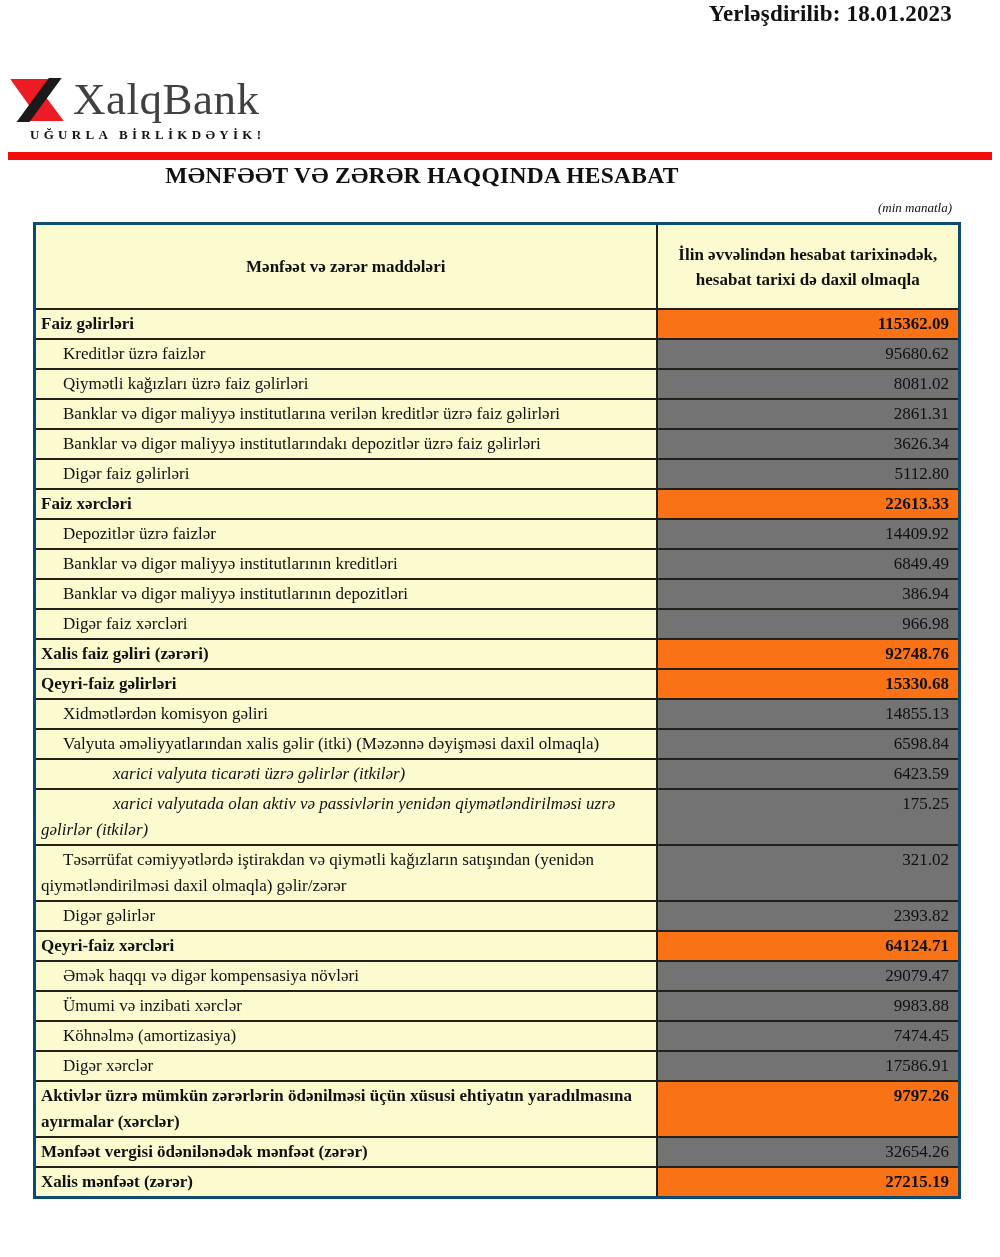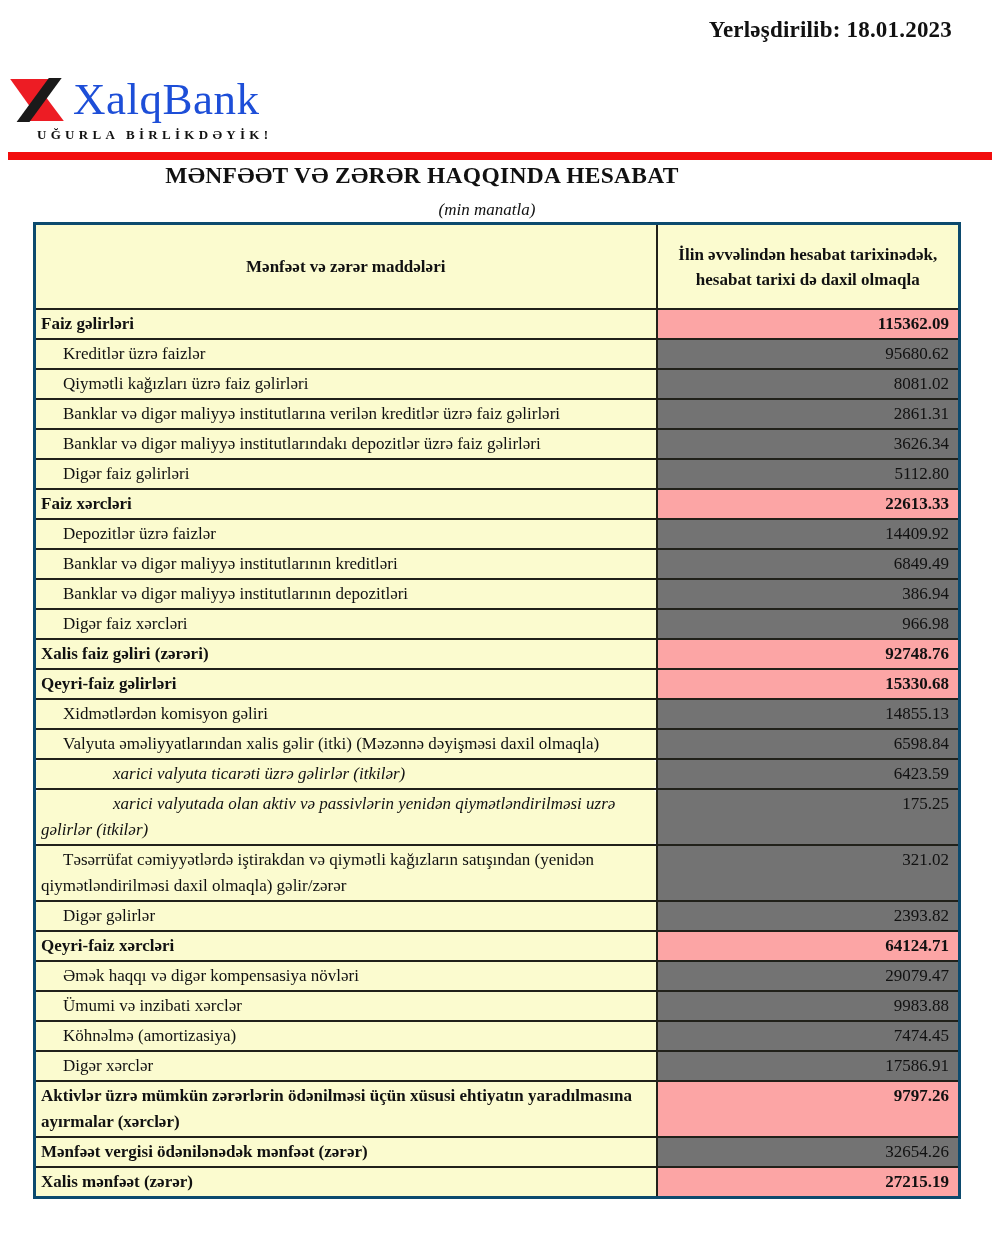--- a/index.html
+++ b/index.html
@@ -11,50 +11,49 @@
   }
   .page {
     position: relative;
     width: 1000px;
     height: 1257px;
     background: #ffffff;
     overflow: hidden;
   }
   .posted {
     position: absolute;
-    top: 17px;
+    top: 1px;
     right: 48px;
     font-size: 23px;
     font-weight: bold;
     letter-spacing: 0.2px;
   }
   .logo-row {
     position: absolute;
     left: 10px;
     top: 76px;
     display: flex;
     align-items: flex-start;
   }
   .logo-x { width: 54px; height: 44px; margin-top: 2px; }
   .brand {
     font-size: 45px;
     line-height: 46px;
-    color: #1d4ed8;
+    color: #404040;
     margin-left: 9px;
     letter-spacing: 0.5px;
   }
   .tagline {
     position: absolute;
     left: 30px;
     top: 127px;
     font-size: 13px;
     font-weight: bold;
     letter-spacing: 4.3px;
     color: #121212;
-    margin-left: 7px;
   }
   .red-rule {
     position: absolute;
     left: 8px;
     top: 152px;
     width: 984px;
     height: 8px;
   }
   .title {
     position: absolute;
@@ -62,26 +61,26 @@
     top: 162px;
     width: 844px;
     margin: 0;
     text-align: center;
     font-size: 23.5px;
     font-weight: bold;
     letter-spacing: 0.3px;
   }
   .unit-note {
     position: absolute;
-    left: 33px;
+    left: 44px;
     top: 200px;
     width: 908px;
-    text-align: center;
+    text-align: right;
     font-style: italic;
-    font-size: 17px;
+    font-size: 13px;
   }
   table.pnl {
     position: absolute;
     left: 33px;
     top: 222px;
     width: 925px;
     border-collapse: collapse;
     table-layout: fixed;
     font-size: 17px;
   }
@@ -110,23 +109,23 @@
     background: #fbfbcf;
     padding-left: 5px;
     padding-right: 14px;
   }
   td.value {
     background: #737373;
     text-align: right;
     padding-right: 9px;
   }
   tr.item td.label { text-indent: 22px; }
-  tr.subitem td.label { font-style: italic; text-indent: 72px; border-radius: 7px; }
+  tr.subitem td.label { font-style: italic; text-indent: 72px; }
   tr.section td.label { font-weight: bold; }
-  tr.section td.value { font-weight: bold; background: #fca5a5; }
+  tr.section td.value { font-weight: bold; background: #f97316; }
   tr.total-plain td.label { font-weight: bold; }
 </style>
 </head>
 <body>
 
 <div class="page">
 
   <div class="posted">Yerləşdirilib: 18.01.2023</div>
 
   <div class="logo-row">

